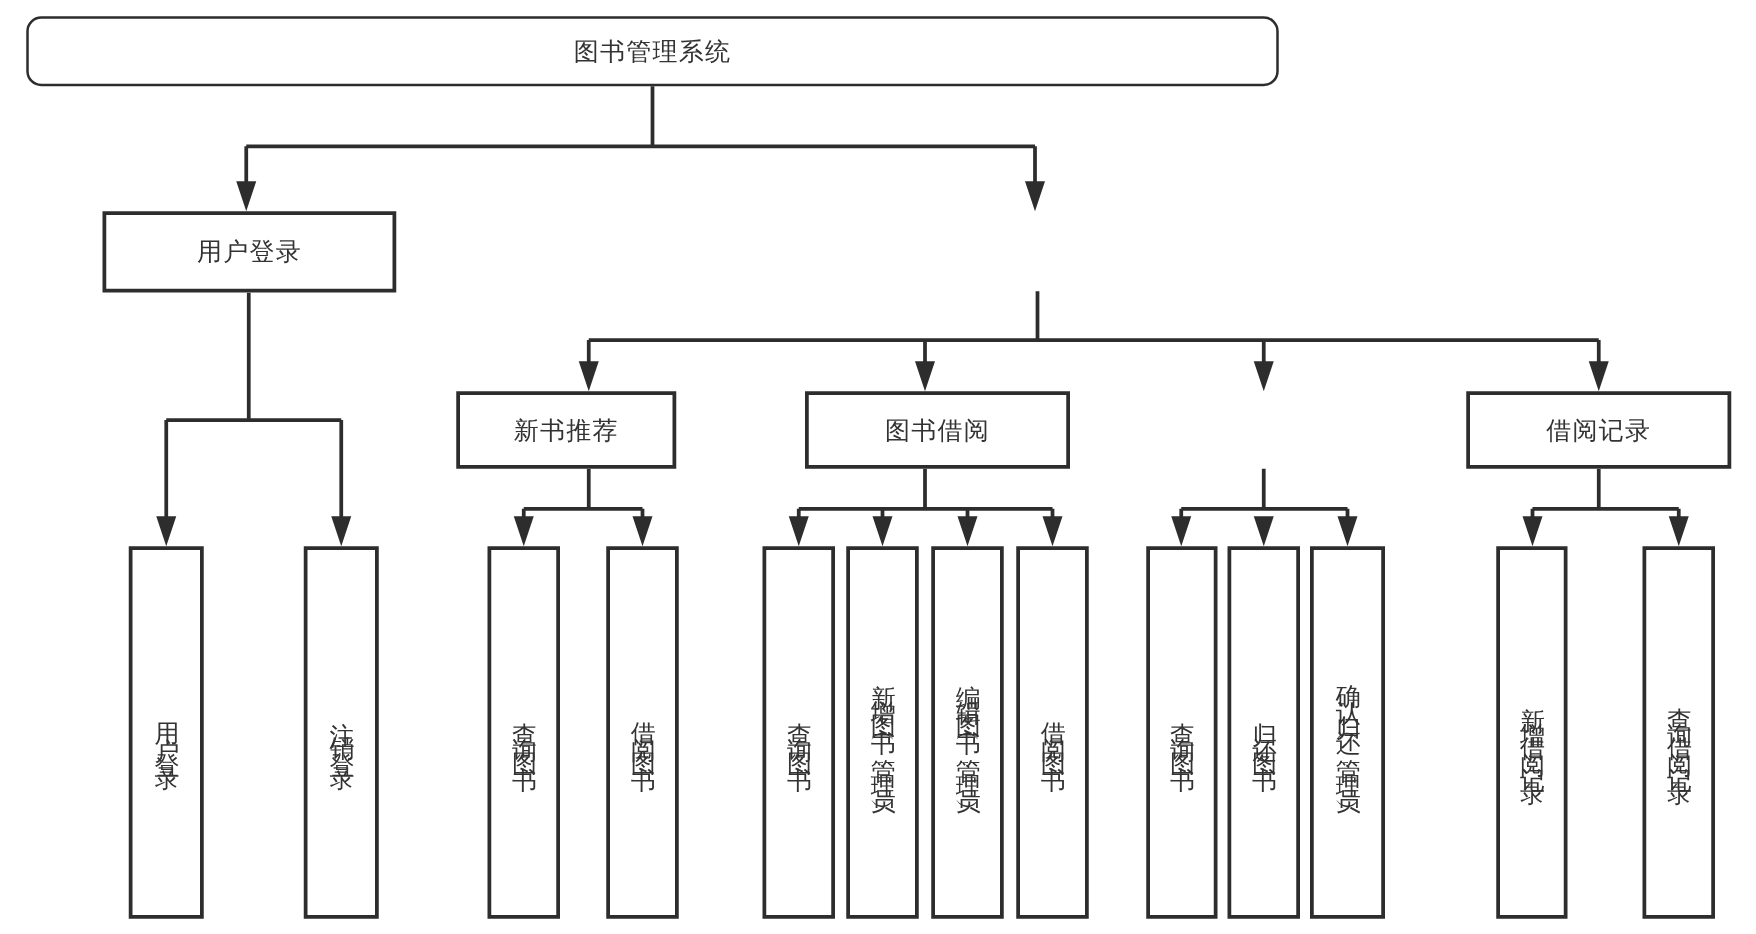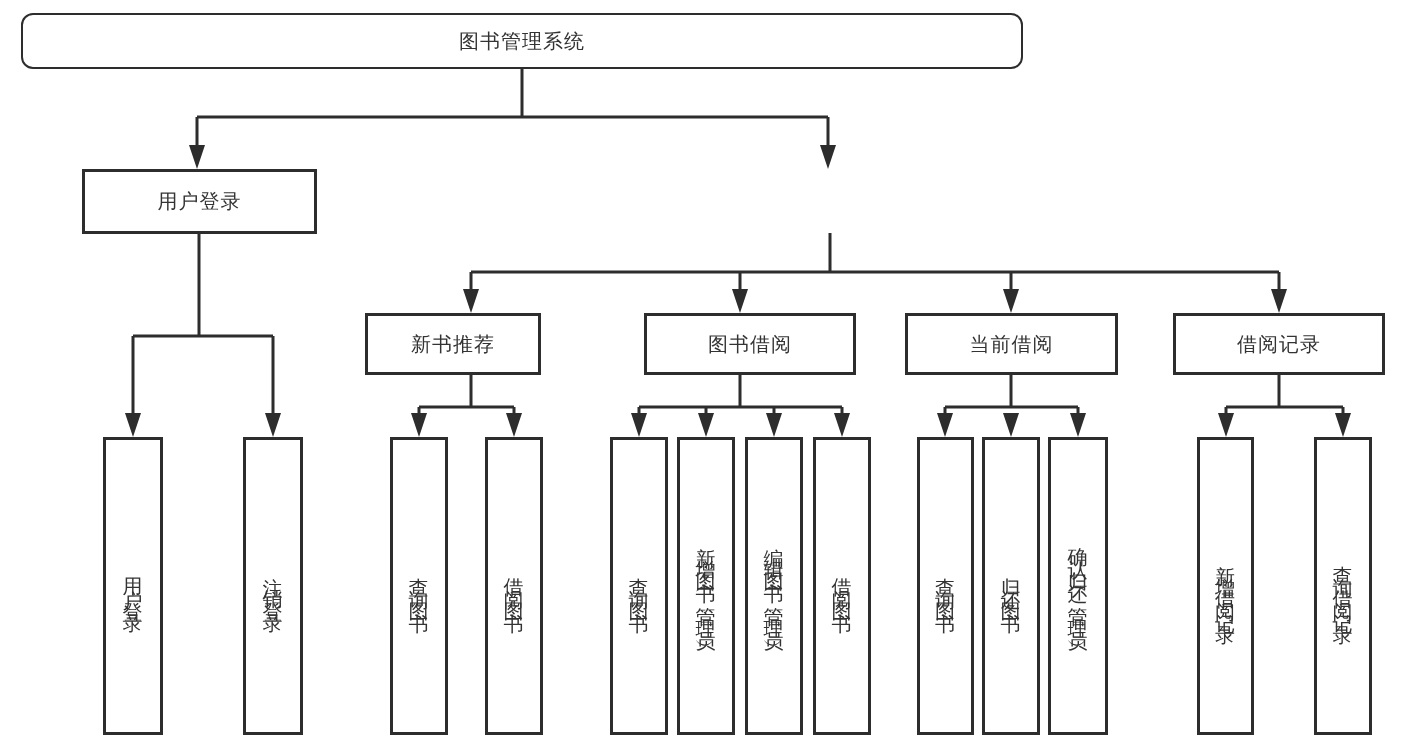--- a/index.html
+++ b/index.html
@@ -93,21 +93,20 @@
       <polygon points="1335,413 1351,413 1343,437"></polygon>
     </g>
   </svg>
 
   <div class="box hbox root-box" style="left:21px; top:13px; width:1002px; height:56px;">图书管理系统</div>
 
   <div class="box hbox" style="left:82px; top:169px; width:235px; height:65px;">用户登录</div>
 
   <div class="box hbox" style="left:365px; top:313px; width:176px; height:62px;">新书推荐</div>
   <div class="box hbox" style="left:644px; top:313px; width:212px; height:62px;">图书借阅</div>
-  <div class="box hbox" style="left:905px; top:313px; width:213px; height:62px;">当前借阅</div>
   <div class="box hbox" style="left:1173px; top:313px; width:212px; height:62px;text-align:right;">借阅记录</div>
 
   <div class="box vbox" style="left:103px; top:437px; width:60px; height:298px;">用户登录</div>
   <div class="box vbox" style="left:243px; top:437px; width:60px; height:298px;">注销登录</div>
 
   <div class="box vbox" style="left:390px; top:437px; width:58px; height:298px;">查询图书</div>
   <div class="box vbox" style="left:485px; top:437px; width:58px; height:298px;">借阅图书</div>
 
   <div class="box vbox" style="left:610px; top:437px; width:58px; height:298px;">查询图书</div>
   <div class="box vbox" style="left:677px; top:437px; width:58px; height:298px;">新增图书（管理员）</div>

